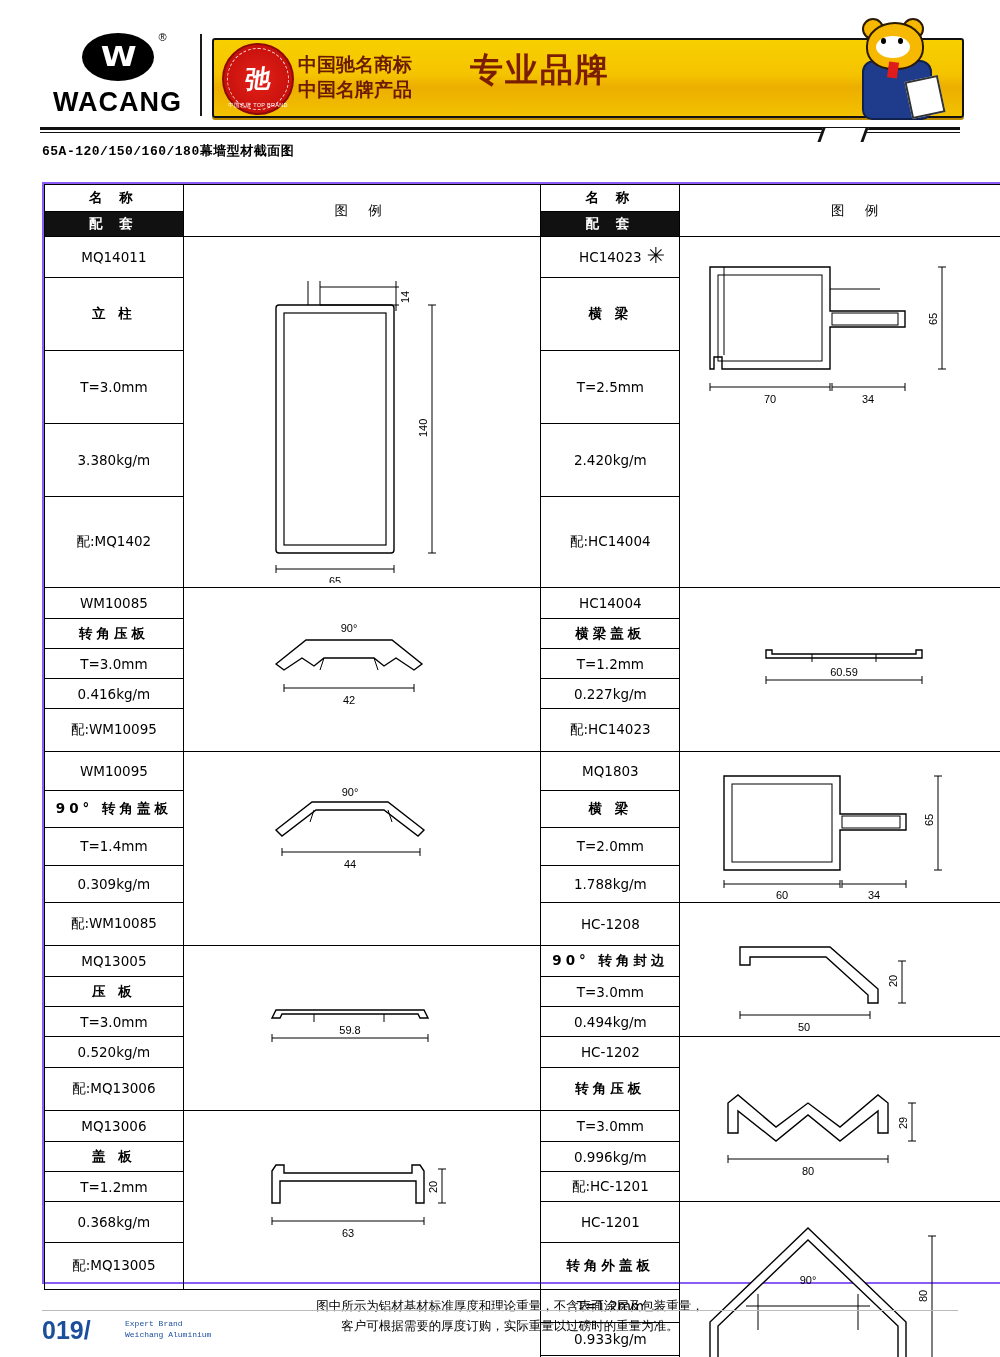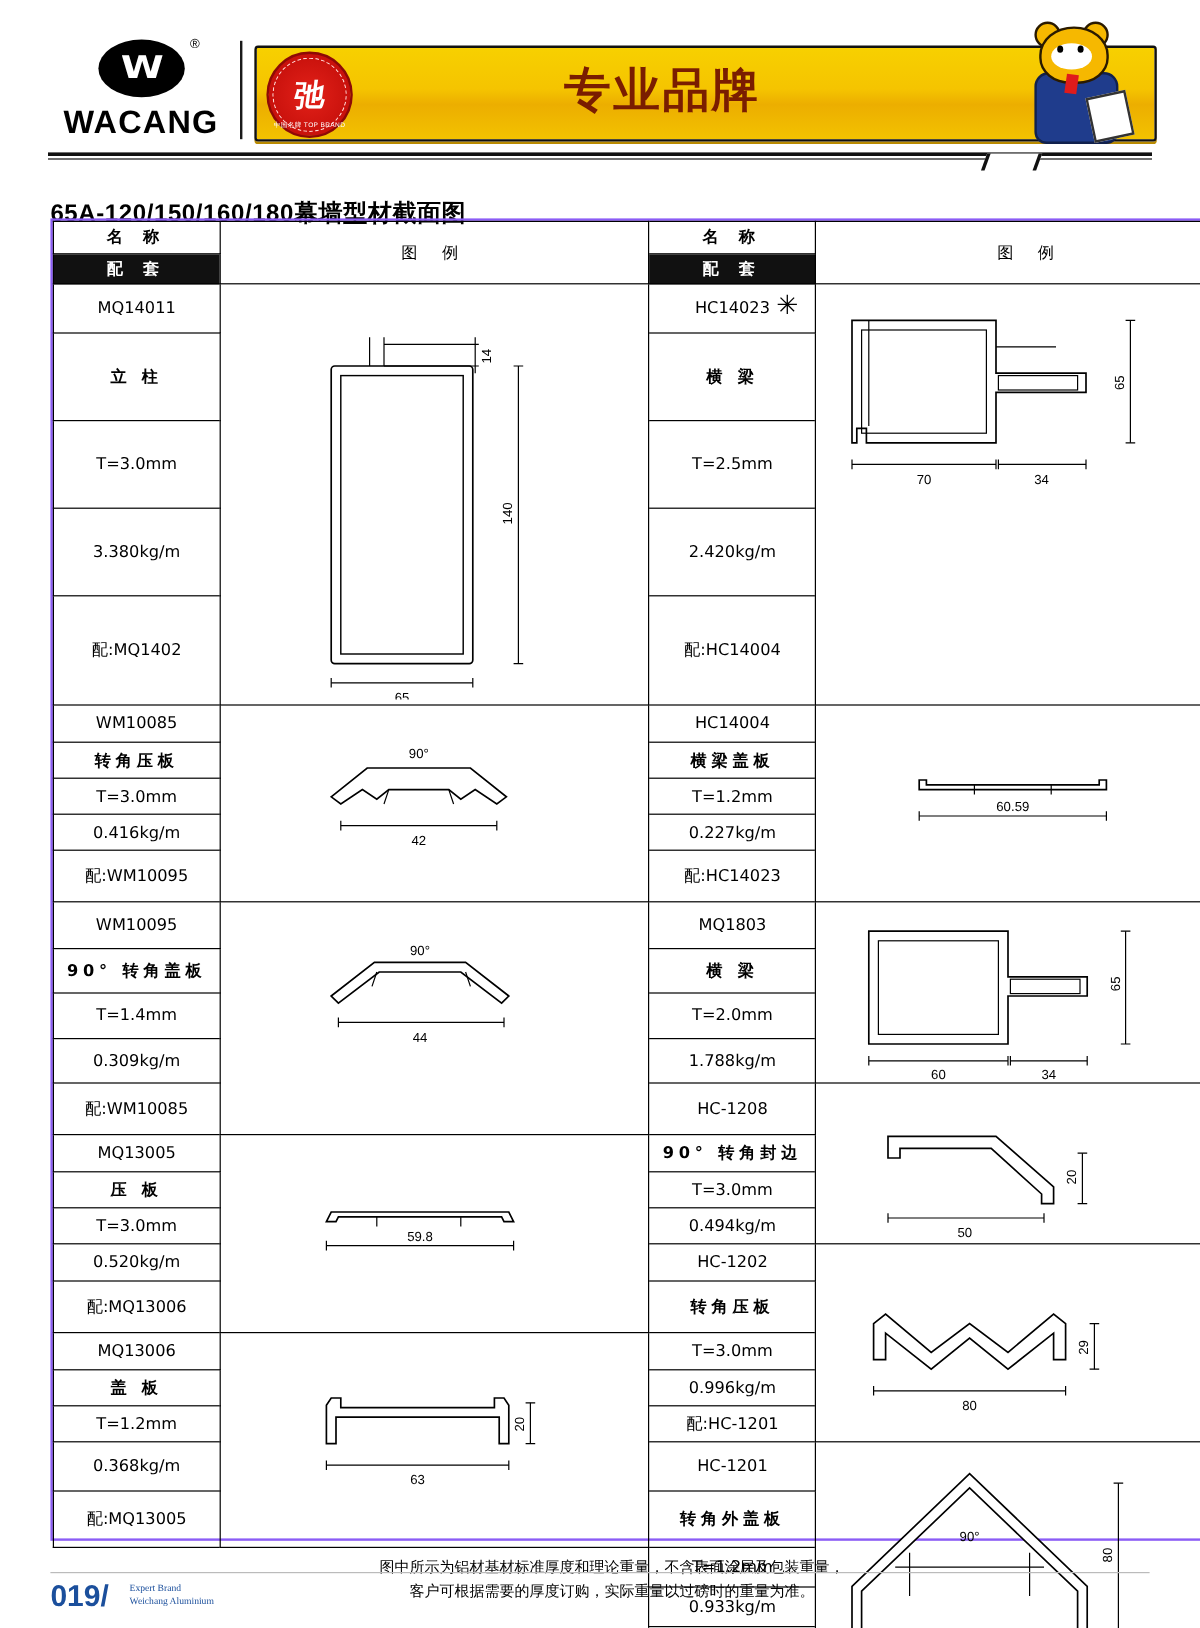--- a/index.html
+++ b/index.html
@@ -55,21 +55,21 @@
   }
   .seal-sub{
     position:absolute;bottom:5px;left:0;width:100%;text-align:center;font-size:5.5px;letter-spacing:.3px;
   }
   .cert-lines{
     position:absolute;left:84px;top:12px;width:160px;color:#6a1b00;
     font-size:19px;font-weight:bold;line-height:25px;
     font-family:"DejaVu Sans",sans-serif;
   }
   .brand-cn{
-    position:absolute;left:256px;top:8px;font-size:39px;font-weight:bold;color:#7a1d00;
+    position:absolute;left:256px;top:8px;font-size:33px;font-weight:bold;color:#7a1d00;
     font-family:"DejaVu Sans",sans-serif;letter-spacing:2px;
   }
   .brand-cn2{
     position:absolute;left:440px;top:8px;font-size:33px;font-weight:bold;color:#7a1d00;
     font-family:"DejaVu Sans",sans-serif;letter-spacing:2px;
   }
   .brand-en{
     position:absolute;left:256px;top:48px;font-size:16.5px;font-weight:bold;color:#1a1a1a;
     letter-spacing:.4px;
   }
@@ -98,22 +98,22 @@
     position:absolute;left:40px;top:132px;width:920px;height:1px;background:#111;
   }
   .notch{
     position:absolute;left:820px;top:128px;width:40px;height:14px;background:#fff;
     border-left:3px solid #111;border-right:3px solid #111;
     transform:skewX(-20deg);
   }
 
   
   .page-title{
-    position:absolute;left:42px;top:164px;font-size:20px;font-weight:bold;
-    font-family:Liberation Sans, sans-serif;letter-spacing:.5px;
+    position:absolute;left:42px;top:142px;font-size:13px;font-weight:bold;
+    font-family:Liberation Mono, monospace;letter-spacing:.5px;
   }
 
   
   .sheet{
     position:absolute;left:42px;top:182px;width:998px;height:1102px;
     border:2px solid #8b5cf6;box-sizing:border-box;
   }
   table.grid{
     border-collapse:collapse;width:100%;height:100%;table-layout:fixed;
   }
@@ -146,22 +146,22 @@
   
   .footnote{
     position:absolute;left:180px;top:1296px;width:660px;text-align:center;
     font-size:12.5px;line-height:20px;font-family:"DejaVu Sans",sans-serif;
   }
   .pagenum{
     position:absolute;left:42px;top:1316px;font-size:25px;font-weight:bold;color:#1b4f9c;
     font-family:"Liberation Sans",sans-serif;
   }
   .pagenum-sub{
-    position:absolute;left:108px;top:1318px;font-size:8px;color:#1b4f9c;line-height:11px;
-    font-family:Liberation Serif, serif;
+    position:absolute;left:125px;top:1318px;font-size:8px;color:#1b4f9c;line-height:11px;
+    font-family:Liberation Mono, monospace;
   }
   .page-rule{position:absolute;left:42px;top:1310px;width:916px;height:1px;background:#bbb;}
 
   
   svg{display:block;}
   .dl{stroke:#000;stroke-width:1;fill:none;}
   .dim{font-size:11px;font-family:"Liberation Sans",sans-serif;fill:#000;}
   .profile{fill:#fff;stroke:#000;stroke-width:1.4;}
 </style>
 </head>
@@ -180,20 +180,24 @@
   </div>
 
   <div class="header-sep"></div>
 
   <div class="banner">
     <div class="banner-inner">
       <div class="seal">
         <div class="seal-ring"></div>
         <div class="seal-z">弛</div>
         <div class="seal-sub">中国名牌 TOP BRAND</div>
+      </div>
+      <div class="cert-lines">
+        <div>中国驰名商标</div>
+        <div>中国名牌产品</div>
       </div>
       <div class="brand-cn">专业品牌</div>
 
       <div class="mascot">
         <div class="mascot-ear l"></div>
         <div class="mascot-ear r"></div>
         <div class="mascot-body"></div>
         <div class="mascot-head"></div>
         <div class="mascot-face"></div>
         <div class="mascot-eye l"></div>

